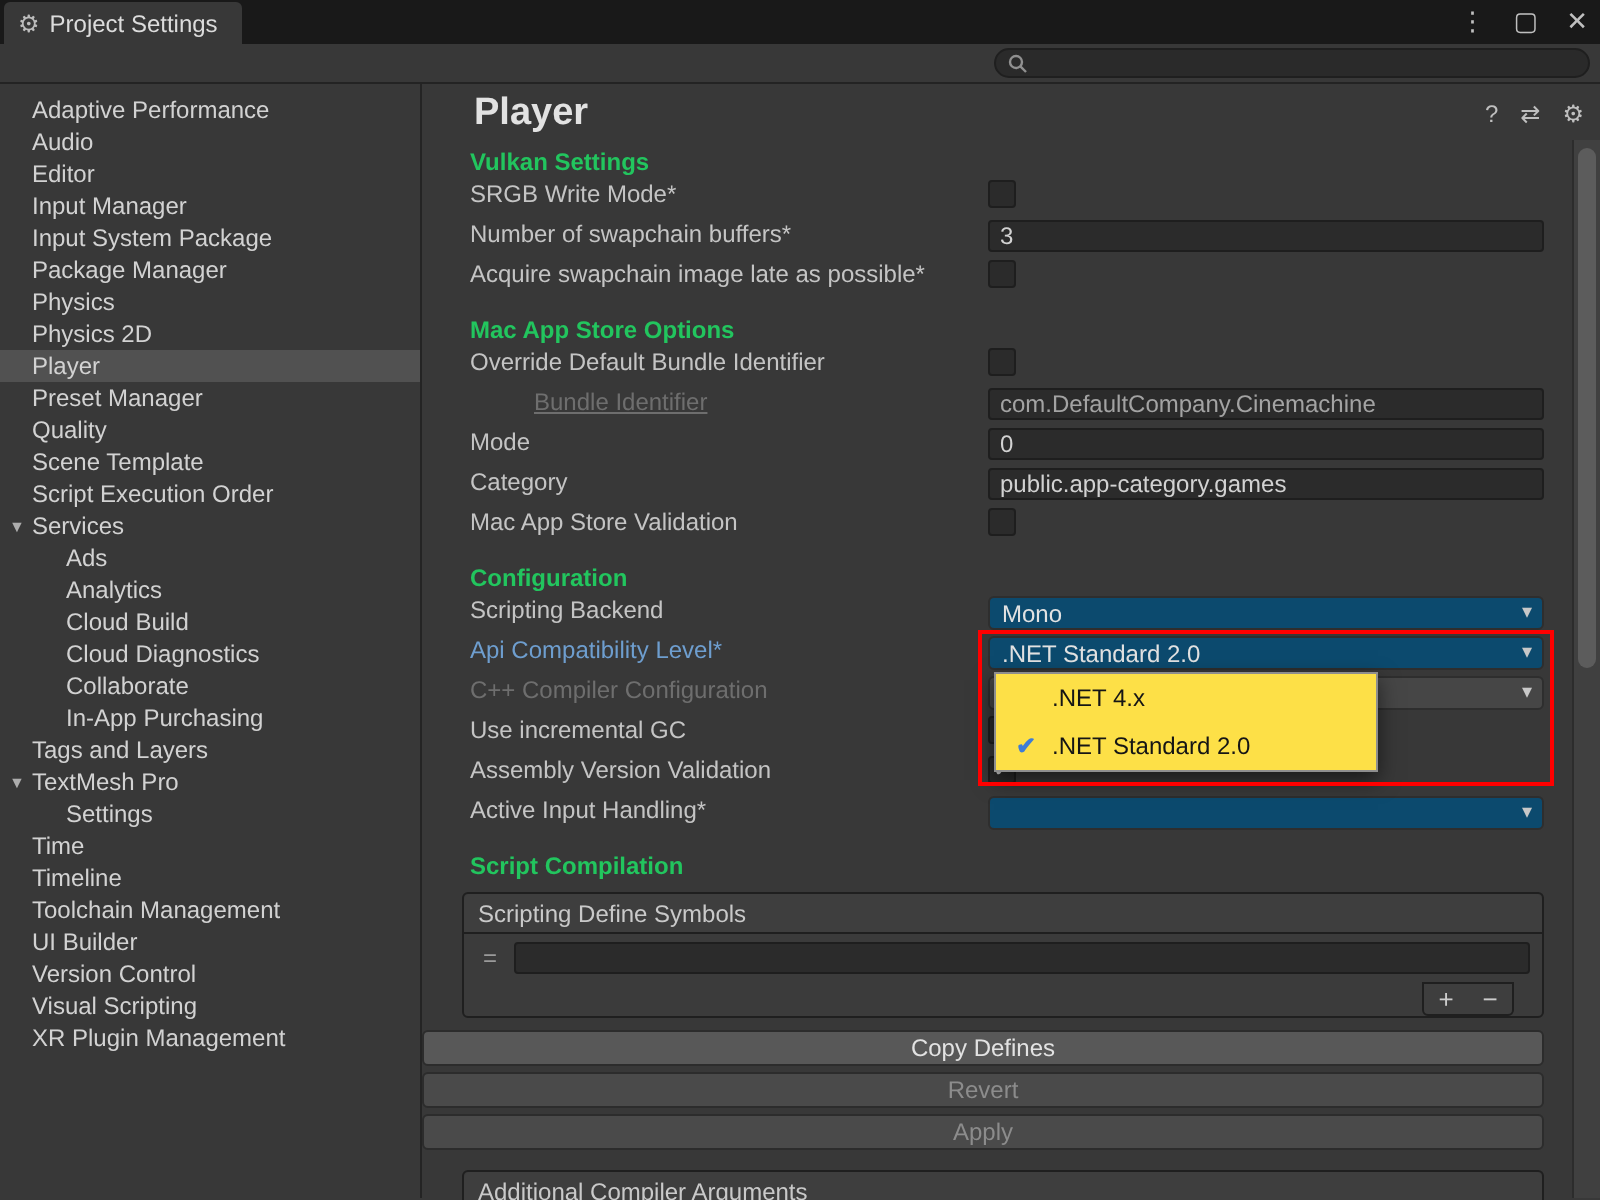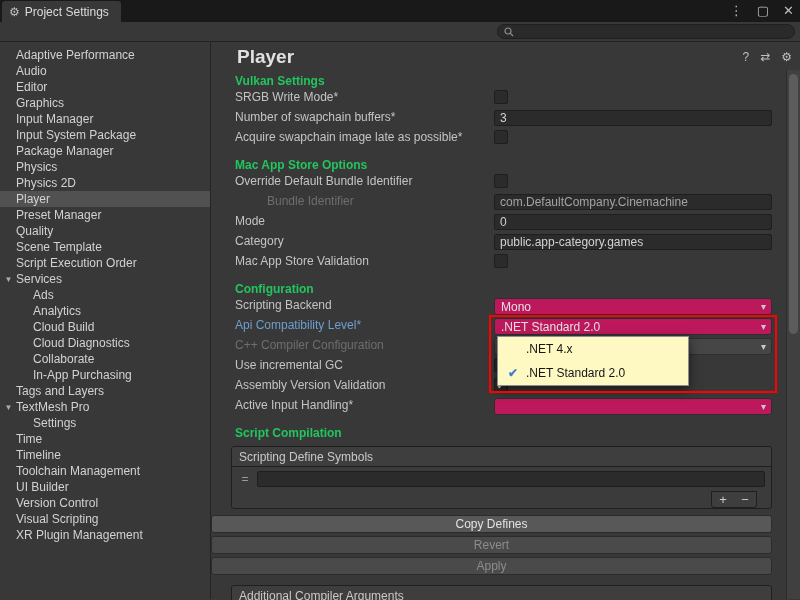--- a/index.html
+++ b/index.html
@@ -43,30 +43,30 @@
   .content-body { flex: 1; min-width: 0; }
   .vscroll { width: 14px; flex: 0 0 14px; background: #404040; border-left: 1px solid #2C2C2C; position: relative; }
   .vscroll .thumb { position: absolute; left: 2px; top: 4px; width: 9px; height: 260px; background: #5C5C5C; border-radius: 5px; }
   
   .sec-header { font-weight: bold; color: #22c55e; height: 18px; display: flex; align-items: center;
                 padding-left: 24px; margin-top: 6px; }
   .sec-header.first { margin-top: 2px; }
   .row { height: 20px; display: flex; align-items: flex-start; }
   .lbl { flex: 0 0 283px; width: 283px; padding-left: 24px; color: #C4C4C4; white-space: nowrap;
          overflow: hidden; text-overflow: ellipsis; }
-  .lbl.sub { padding-left: 56px; }
+  .lbl.sub { padding-left: 56px; text-decoration: underline; }
   .lbl.disabled { color: #6E6E6E; }
   .lbl.hl { color: var(--label-highlight-blue, #6E9ECF); }
   .ctl { flex: 1; margin-right: 14px; display: flex; align-items: center; min-width: 0; }
   .checkbox { width: 14px; height: 14px; background: #2B2B2B; border: 1px solid #1E1E1E; border-radius: 2px;
               display: flex; align-items: center; justify-content: center; font-size: 10px; color: #CFCFCF; cursor: pointer; }
   .textfield { flex: 1; height: 16px; background: #2B2B2B; border: 1px solid #1E1E1E; border-radius: 2px;
                color: #D2D2D2; font-size: 12px; padding: 0 5px; font-family: inherit; min-width: 0; }
   .textfield.disabled { color: #a3a3a3; }
-  .dropdown { flex: 1; height: 17px; background: #be185d; border: 1px solid #2E2E2E; border-radius: 3px;
+  .dropdown { flex: 1; height: 17px; background: #0c4a6e; border: 1px solid #2E2E2E; border-radius: 3px;
               display: flex; align-items: center; padding: 0 18px 0 6px; color: #E2E2E2; position: relative;
               cursor: pointer; min-width: 0; white-space: nowrap; }
   .dropdown .caret { position: absolute; right: 5px; top: 0; font-size: 10px; color: #C8C8C8; line-height: 15px; }
   .dropdown.disabled { background: #464646; color: #7A7A7A; }
   
   .listbox { margin: 4px 14px 0 20px; border: 1px solid #1F1F1F; border-radius: 3px; background: #3B3B3B; }
   .listbox-header { height: 20px; background: #3E3E3E; border-bottom: 1px solid #1F1F1F; border-radius: 3px 3px 0 0;
                     display: flex; align-items: center; padding-left: 7px; color: #C9C9C9; }
   .listbox-row { height: 24px; display: flex; align-items: center; padding: 0 6px; gap: 5px; color: #C0C0C0; }
   .drag-handle { width: 14px; text-align: center; color: #9A9A9A; cursor: grab; }
@@ -76,21 +76,21 @@
   .mini-btn { width: 22px; height: 15px; display: flex; align-items: center; justify-content: center;
               background: none; border: none; color: #CCCCCC; font-size: 13px; padding: 0; cursor: pointer;
               font-family: inherit; line-height: 1; }
   .btnrow { display: flex; justify-content: flex-end; gap: 3px; margin: 6px 14px 0 0; flex-direction: column; }
   .btn { height: 18px; background: #585858; border: 1px solid #2C2C2C; border-radius: 3px; color: #E2E2E2;
          font-size: 12px; padding: 0 9px; cursor: pointer; font-family: inherit; }
   .btn.disabled { background: #4A4A4A; color: #8C8C8C; cursor: default; }
   .box2 { margin-top: 10px; }
   
   .popup { position: absolute; left: 497px; top: 336px; width: 192px; z-index: 10;
-           background: #fef9c3; border: 1px solid #8E8E8E; box-shadow: 0 4px 10px rgba(0,0,0,0.55); }
+           background: #fde047; border: 1px solid #8E8E8E; box-shadow: 0 4px 10px rgba(0,0,0,0.55); }
   .popup-item { height: 24px; display: flex; align-items: center; gap: 6px; padding: 0 8px;
                 color: #151515; cursor: pointer; }
   .popup-check { width: 14px; text-align: center; color: var(--popup-check-blue, #3E7DD6); font-weight: bold; font-size: 12px; }
   
   .annotation { position: absolute; left: 489px; top: 315px; width: 288px; height: 78px; z-index: 20;
                 border: 2px solid var(--annotation-red, #FF0000); pointer-events: none; }
 </style>
 </head>
 <body>
 
@@ -124,24 +124,20 @@
         <span class="arrow"></span>
         <span class="side-label">Adaptive Performance</span>
       </div>
       <div class="side-item">
         <span class="arrow"></span>
         <span class="side-label">Audio</span>
       </div>
       <div class="side-item">
         <span class="arrow"></span>
         <span class="side-label">Editor</span>
-      </div>
-      <div class="side-item">
-        <span class="arrow"></span>
-        <span class="side-label">Graphics</span>
       </div>
       <div class="side-item">
         <span class="arrow"></span>
         <span class="side-label">Input Manager</span>
       </div>
       <div class="side-item">
         <span class="arrow"></span>
         <span class="side-label">Input System Package</span>
       </div>
       <div class="side-item">

